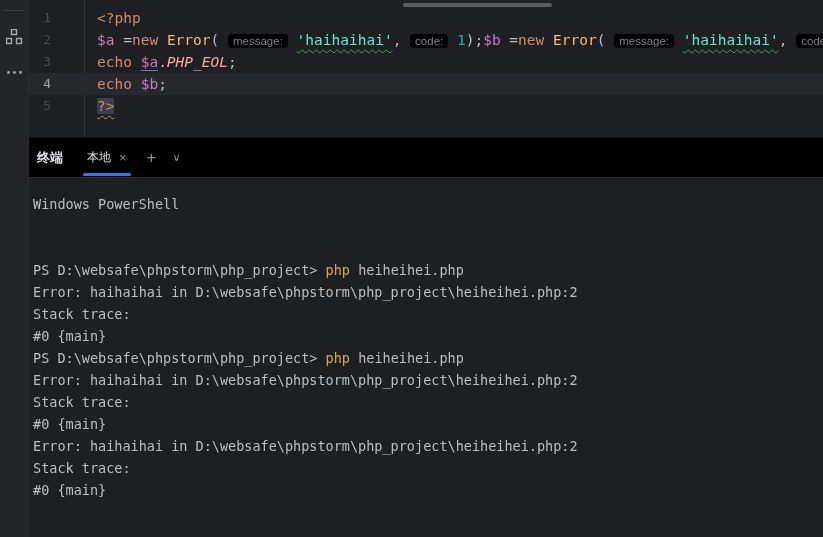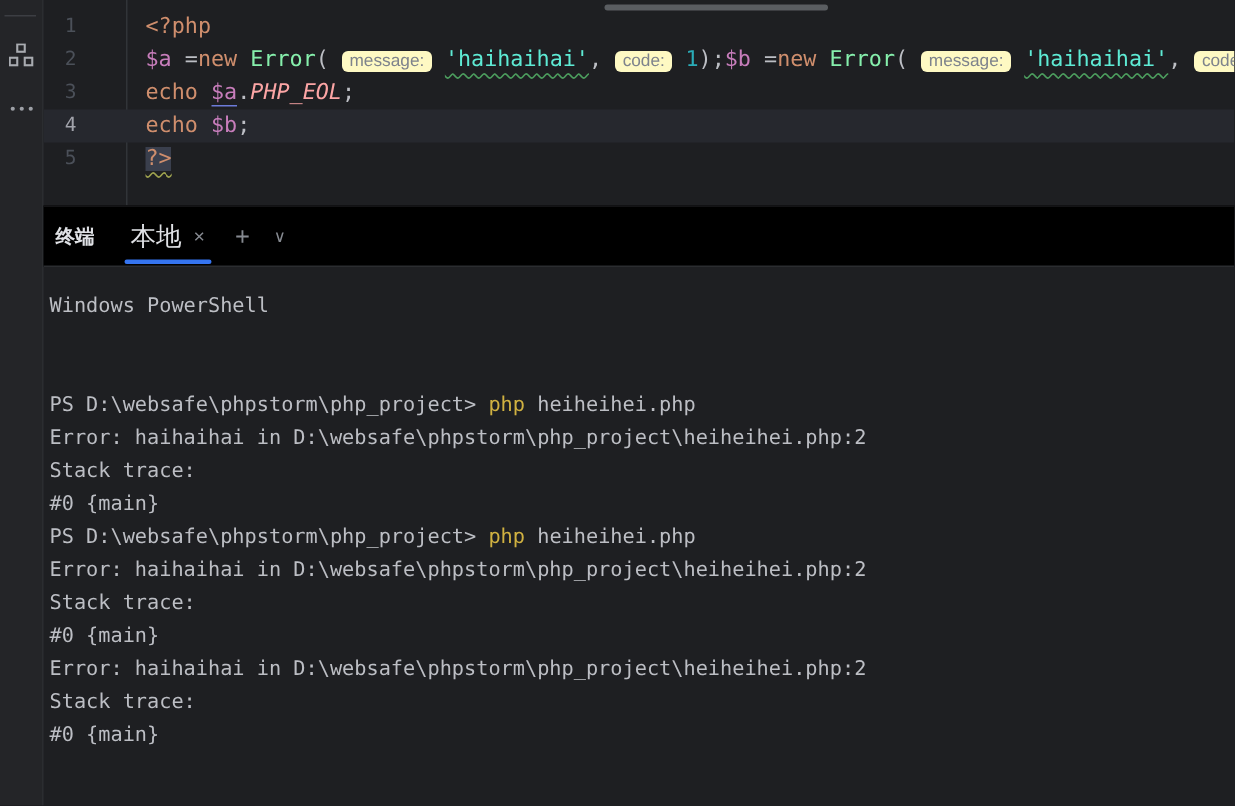--- a/index.html
+++ b/index.html
@@ -26,41 +26,41 @@
   .gutter { flex:none; width:55px; text-align:right; padding-right:33px;
     font-size:13px; color:#4b5059; }
   .code-row.current .gutter { color:#a1a3ab; }
   .code-text { flex:none; padding-left:13px; font-size:14.5px; color:#bcbec4; }
   .gutter-border { position:absolute; left:55px; top:0; width:1px; height:137px; background:#313438; }
 
   .tok-tag { color:#cf8e6d; }
   .tok-kw { color:#cf8e6d; }
   .tok-var { color:#c77dbb; }
   .tok-plain { color:#bcbec4; }
-  .tok-cls { color:#86efac; }
+  .tok-cls { color:#fdba74; }
   .tok-str { color:#5eead4; }
   .tok-num { color:#2aacb8; }
   .tok-const { color:#fca5a5; font-style:italic; }
-  .tok-inlay { background:#fef9c3; color:#7e838c; font-size:11.5px; border-radius:4px;
+  .tok-inlay { background:#000000; color:#7e838c; font-size:11.5px; border-radius:4px;
     padding:1px 5px; font-family:"Liberation Sans",sans-serif; }
   .sq { text-decoration:underline wavy #4c9e5e 1px; text-underline-offset:4px; }
   .sqy { text-decoration:underline wavy #9fa34f 1px; text-underline-offset:4px; }
   .u { border-bottom:1px solid #6c7bd8; }
   .hl { background:#3a3f4d; }
 
   
   .panel-header { position:absolute; left:29px; top:137px; width:794px; height:41px;
     background:#000000; border-top:1px solid #141416; border-bottom:1px solid #2b2d30;
     display:flex; align-items:center; padding-left:8px; }
   .panel-title { font-size:13px; font-weight:bold; color:#dfe1e5; margin-right:20px; }
   .term-tab { position:relative; height:100%; display:flex; align-items:center; gap:8px;
     padding:0 4px; cursor:pointer; }
   .term-tab::after { content:""; position:absolute; left:0; right:0; bottom:1px; height:3px;
     background:#3574f0; border-radius:2px; }
-  .term-tab-label { font-size:17px; color:#dfe1e5; }
+  .term-tab-label { font-size:12px; color:#dfe1e5; }
   .term-tab-close { font-size:13px; color:#868a91; cursor:pointer; }
   .term-plus { margin-left:16px; font-size:17px; color:#868a91; cursor:pointer; line-height:1; }
   .term-chevron { margin-left:16px; font-size:11px; color:#868a91; cursor:pointer; }
 
   .terminal { position:absolute; left:29px; top:188px; width:794px; height:359px;
     overflow:hidden; padding:5px 0 0 4px;
     font-family:"DejaVu Sans Mono","Liberation Mono",monospace;
     font-size:13.5px; color:#bcbec4; }
   .term-line { height:22px; line-height:22px; white-space:pre; }
   .seg-def { color:#bcbec4; }

